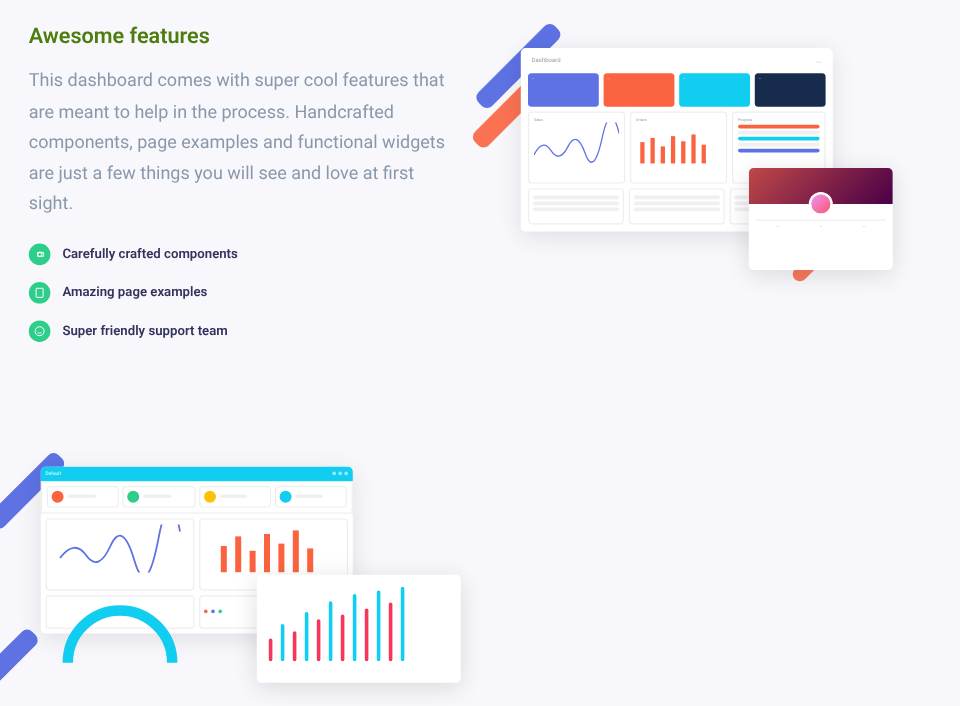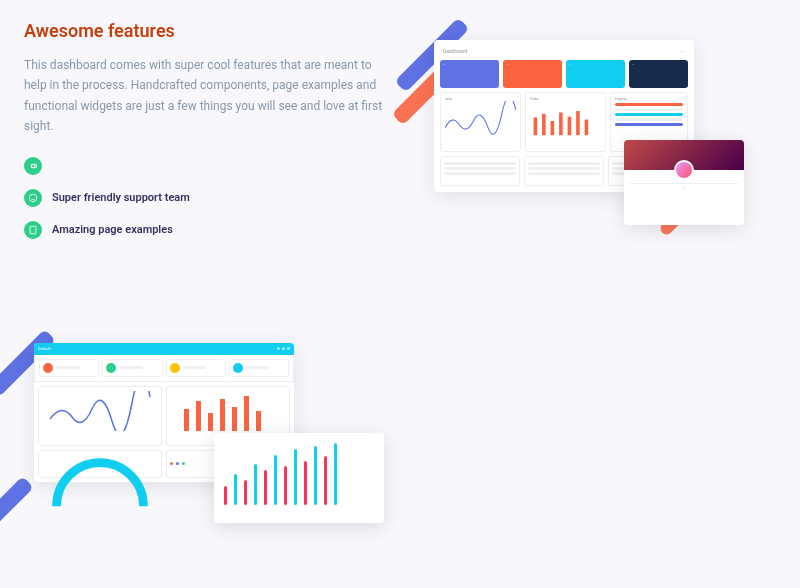--- a/index.html
+++ b/index.html
@@ -2,22 +2,22 @@
 <html><head>
 <meta charset="utf-8">
 <style>
 *{box-sizing:border-box;margin:0;padding:0}
 body{font-family:-apple-system,BlinkMacSystemFont,'Segoe UI',Roboto,sans-serif;background:#f8f8fc;width:800px;height:588px;overflow:hidden;color:#32325d;position:relative}
 .section{display:flex;padding:20px 24px;align-items:flex-start;gap:30px}
 .section-1{padding-top:20px}
 .section-2{padding-top:60px}
 .col-text{flex:1;max-width:360px}
 .col-img{flex:1;max-width:360px;position:relative}
-h2{font-size:18px;font-weight:600;color:#c2410c;margin-bottom:14px}
-p.desc{font-size:12px;line-height:1.7;color:#8898aa;margin-bottom:20px}
+h2{font-size:18px;font-weight:600;color:#4d7c0f;margin-bottom:14px}
+p.desc{font-size:15px;line-height:1.7;color:#8898aa;margin-bottom:20px}
 .feature-list{list-style:none}
 .feature-list li{display:flex;align-items:center;gap:10px;margin-bottom:14px}
 .check-badge{width:18px;height:18px;border-radius:50%;background:#2dce89;display:flex;align-items:center;justify-content:center;flex-shrink:0}
 .check-badge svg{width:10px;height:10px;fill:#fff}
 .feature-text{font-size:11px;font-weight:600;color:#32325d}
 .link{font-size:11px;font-weight:600;color:#fb6340;margin-top:10px;display:inline-block;cursor:pointer}
 
 
 .deco{position:absolute;border-radius:6px;transform:rotate(45deg)}
 
@@ -72,37 +72,38 @@
   <div class="col-text">
     <h2>Awesome features</h2>
     <p class="desc">This dashboard comes with super cool features that are meant to help in the process. Handcrafted components, page examples and functional widgets are just a few things you will see and love at first sight.</p>
     <ul class="feature-list">
       <li>
         <span class="check-badge">
             <svg viewBox="0 0 24 24">
               <path d="M12 8a4 4 0 100 8 4 4 0 000-8zm9 4l-2-1 1-3-3 1-1-2-2 1-2-1-1 2-3-1 1 3-2 1 2 1-1 3 3-1 1 2 2-1 2 1 1-2 3 1-1-3z" fill="none" stroke="#fff" stroke-width="2"></path>
             </svg>
           </span>
+        <span class="feature-text">Carefully crafted components</span>
+      </li>
+      <li>
+        <span class="check-badge">
+            <svg viewBox="0 0 24 24">
+              <rect x="5" y="3" width="14" height="18" rx="1" fill="none" stroke="#fff" stroke-width="2"></rect>
+            </svg>
+          </span>
+        <span class="feature-text">Amazing page examples</span>
       </li>
       <li>
         <span class="check-badge">
             <svg viewBox="0 0 24 24">
               <circle cx="12" cy="12" r="9" fill="none" stroke="#fff" stroke-width="2"></circle>
               <path d="M8 14s1.5 2 4 2 4-2 4-2" fill="none" stroke="#fff" stroke-width="2"></path>
             </svg>
           </span>
         <span class="feature-text">Super friendly support team</span>
-      </li>
-      <li>
-        <span class="check-badge">
-            <svg viewBox="0 0 24 24">
-              <rect x="5" y="3" width="14" height="18" rx="1" fill="none" stroke="#fff" stroke-width="2"></rect>
-            </svg>
-          </span>
-        <span class="feature-text">Amazing page examples</span>
       </li>
     </ul>
   </div>
   <div class="col-img dash1-wrap">
     <div class="deco" style="width:16px;height:90px;background:#5e72e4;top:-10px;left:10px"></div>
     <div class="deco" style="width:16px;height:70px;background:#fb6340;top:40px;left:0px;opacity:.9"></div>
     <div class="deco" style="width:14px;height:70px;background:#5e72e4;top:130px;left:280px"></div>
     <div class="deco" style="width:12px;height:50px;background:#fb6340;top:170px;left:260px;opacity:.85"></div>
     <div class="dash1">
       <div class="dash1-header">

